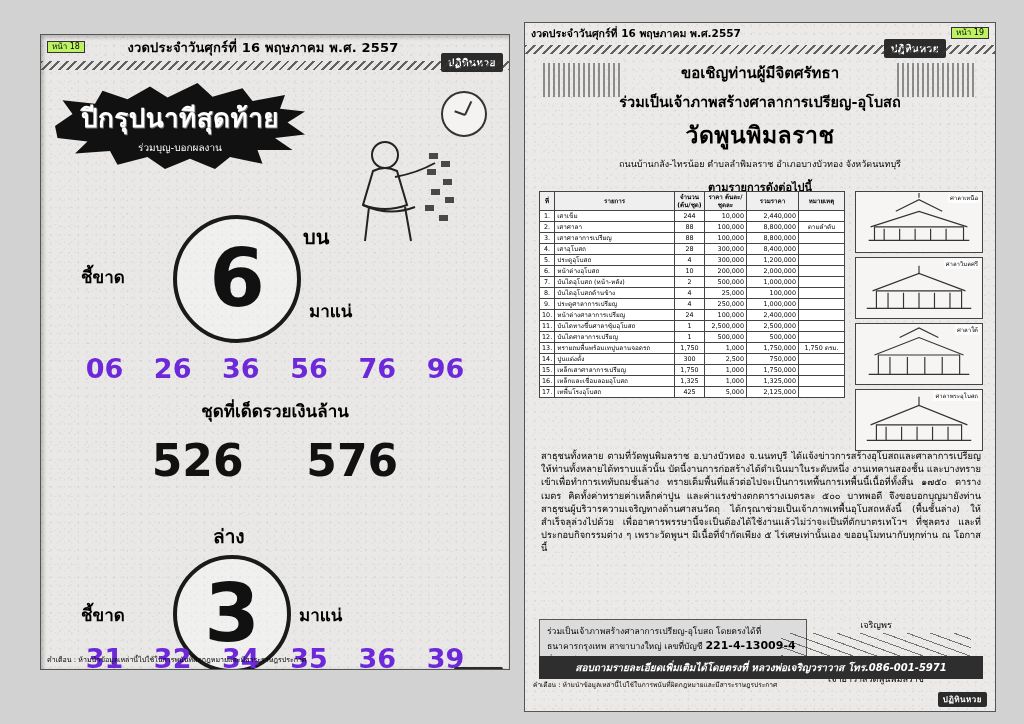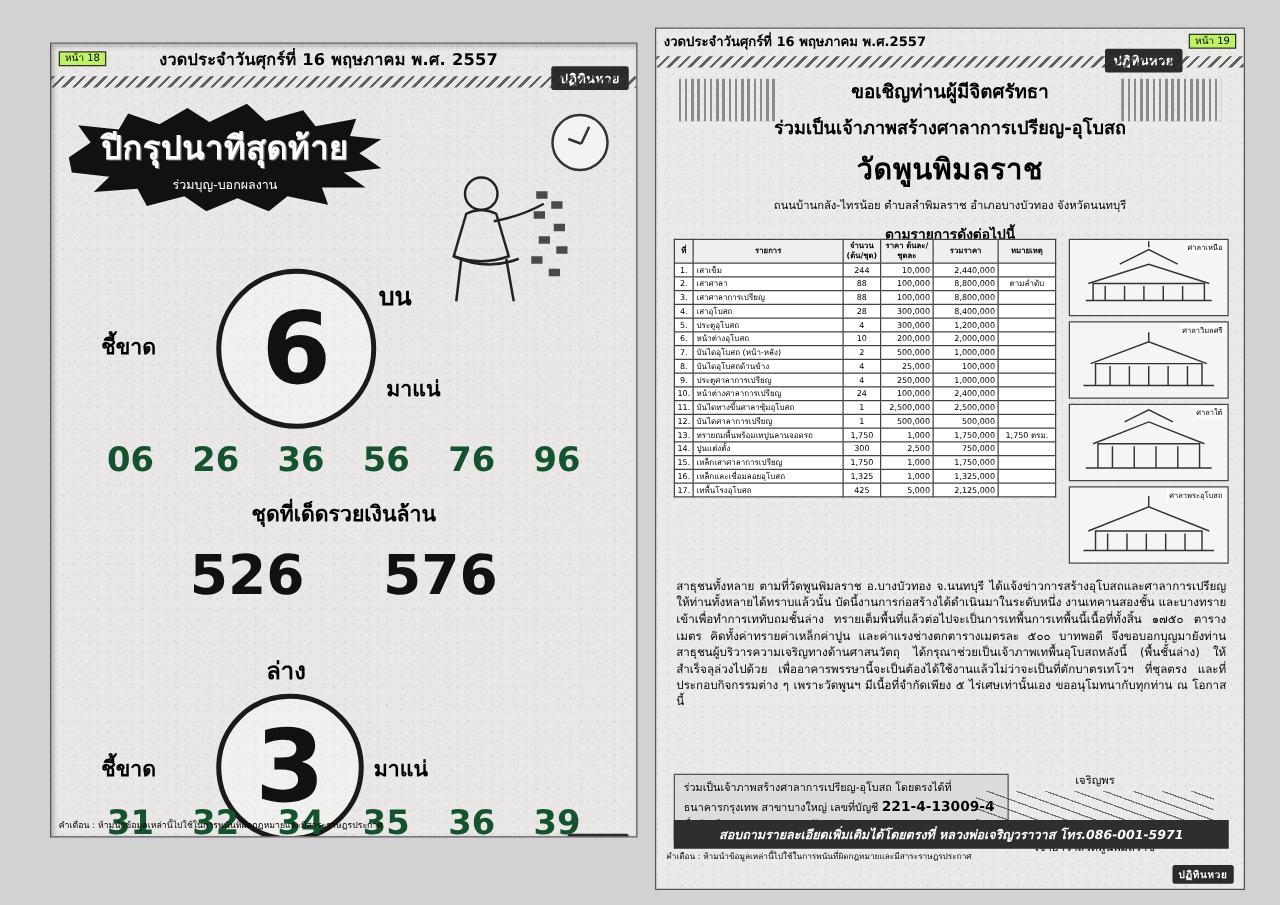--- a/index.html
+++ b/index.html
@@ -156,21 +156,21 @@
     font-size: 17px; font-weight: bold;
   }
   .lbl-maenae2 {
     position: absolute; left: 258px; top: 566px;
     font-size: 17px; font-weight: bold;
   }
 
   .row-nums {
     position: absolute; left: 0; width: 100%;
     display: flex; justify-content: space-evenly;
-    font-size: 27px; font-weight: bold; color: #14532d;
+    font-size: 27px; font-weight: bold; color: #6d28d9;
     padding: 0 14px;
   }
   .row-two {
     position: absolute; left: 0; width: 100%;
     display: flex; justify-content: space-evenly;
     font-size: 44px; font-weight: bold; color: #111;
     padding: 0 48px;
   }
   .center-line {
     position: absolute; left: 0; width: 100%;
@@ -243,21 +243,21 @@
   }
   .thumb svg { position: absolute; left: 0; bottom: 0; width: 100%; height: 100%; }
   .thumb .cap {
     position: absolute; right: 2px; top: 1px;
     font-size: 6px; background: rgba(255,255,255,.7); padding: 0 2px;
   }
 
   
   .r-body {
     position: absolute; left: 16px; top: 426px; width: 440px;
-    font-size: 9.3px; line-height: 1.42; text-align: justify; margin-top: 14px;
+    font-size: 9.3px; line-height: 1.42; text-align: justify;
   }
   .sign-block {
     position: absolute; right: 24px; top: 596px; width: 190px; text-align: center;
     font-size: 9px; line-height: 1.45;
   }
   .sign-scribble {
     height: 26px;
     background:
       repeating-linear-gradient(20deg, transparent 0 3px, #333 3px 4px, transparent 4px 8px);
     opacity: .65; margin: 1px 0;

